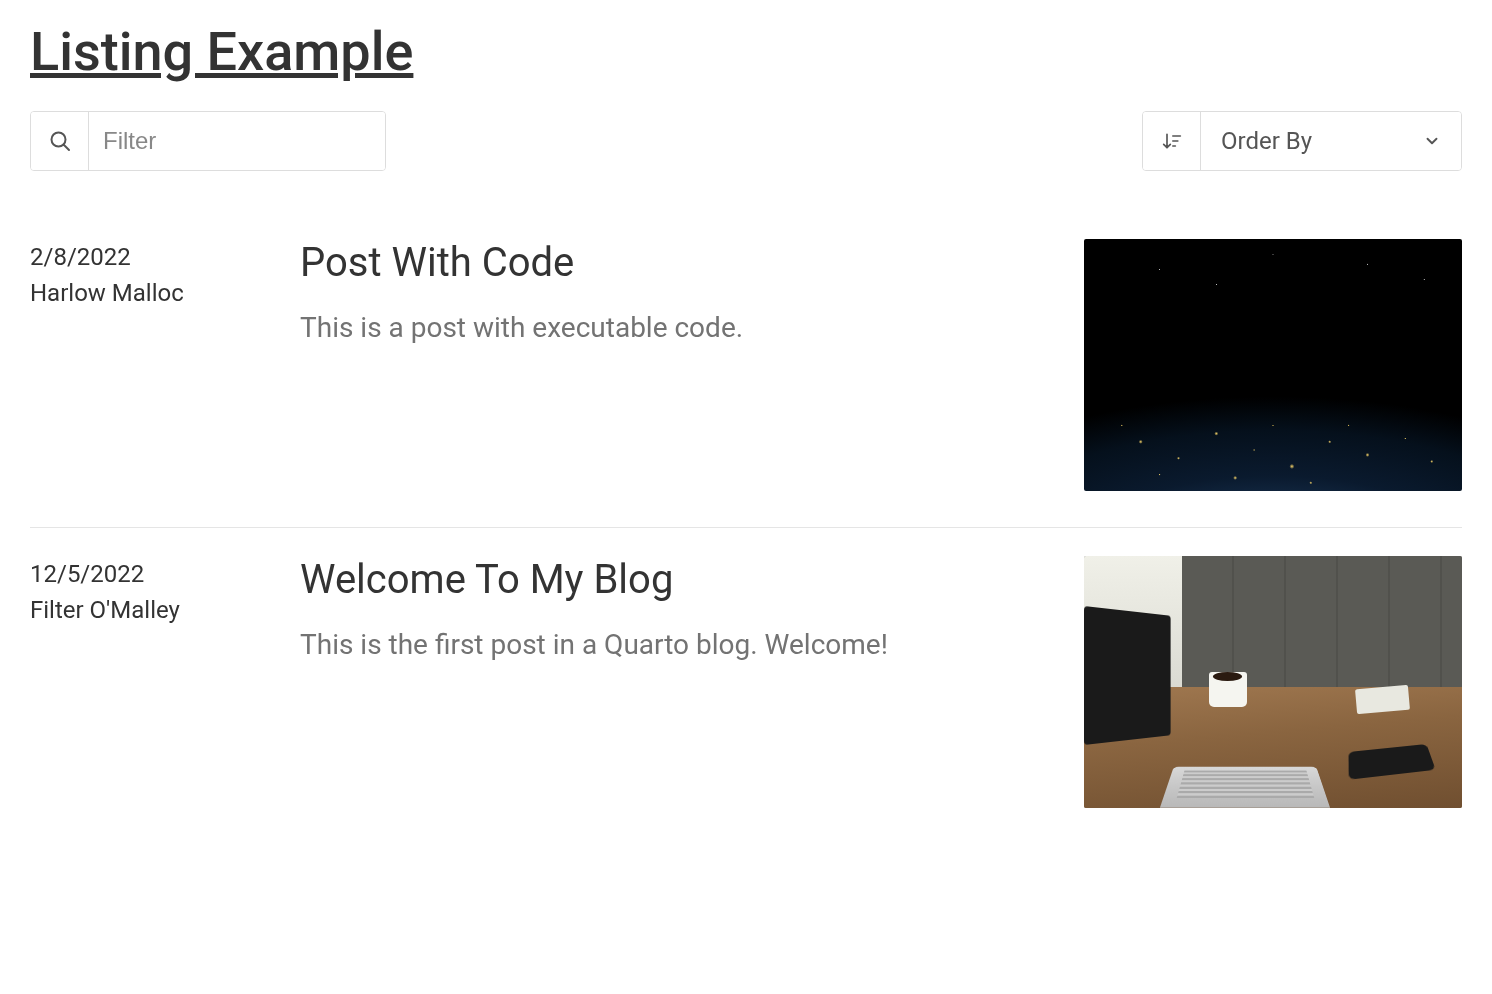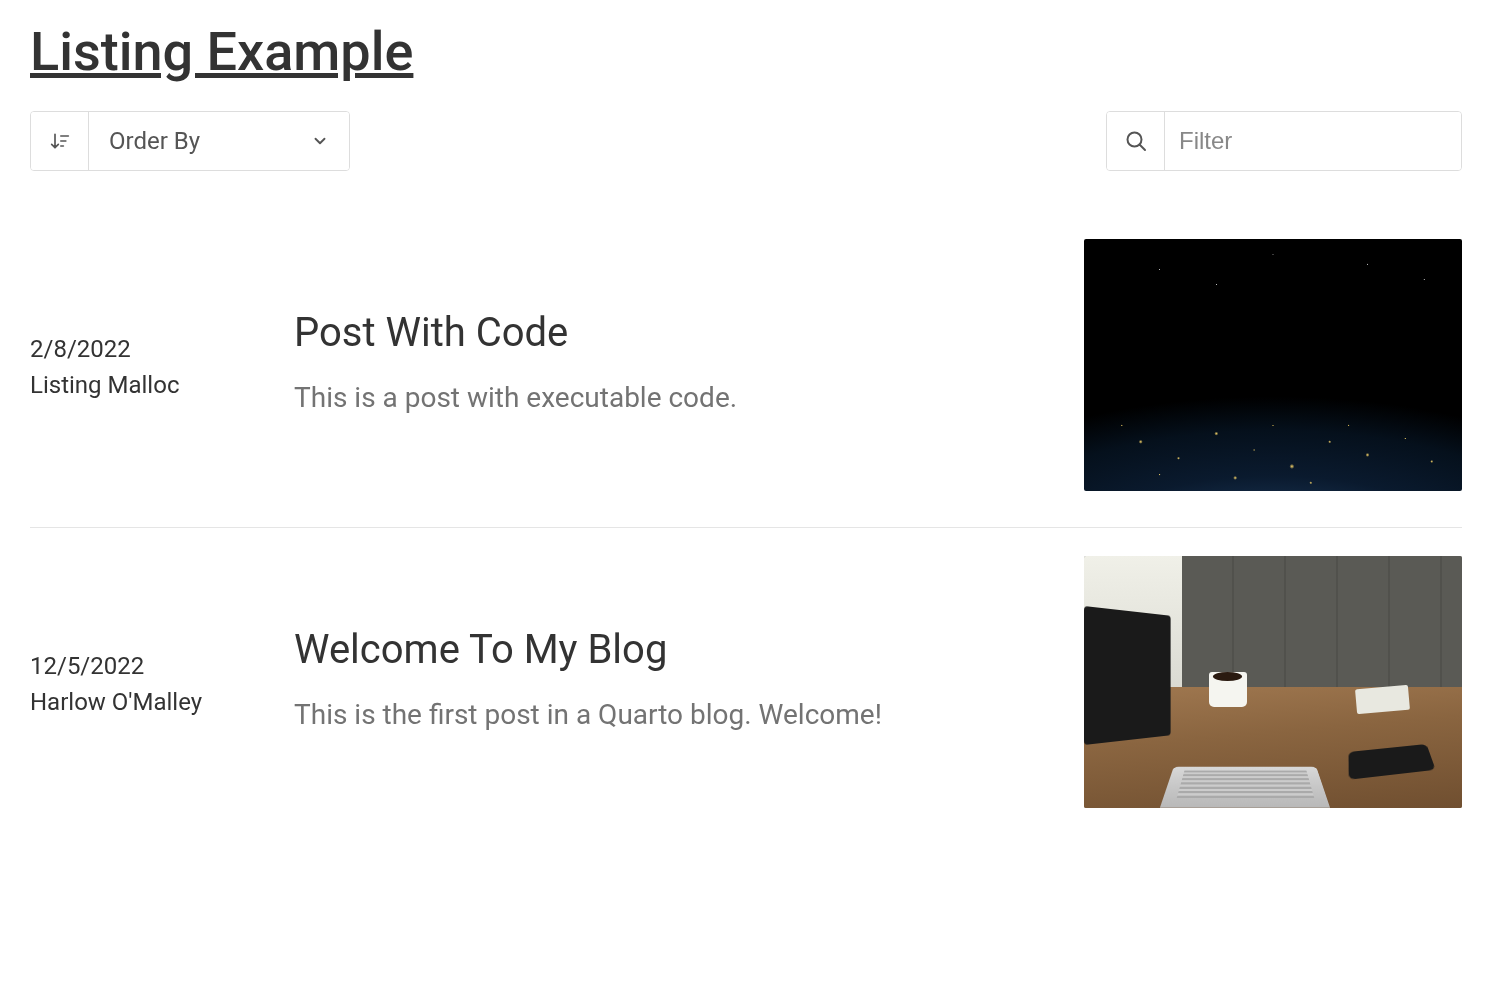--- a/index.html
+++ b/index.html
@@ -70,22 +70,21 @@
       color: #888;
     }
     .post-list {
       display: flex;
       flex-direction: column;
     }
     .post-item {
       display: flex;
       padding: 28px 0 36px 0;
       border-bottom: 1px solid #e5e5e5;
-      gap: 14px;
-      align-items: center;
+      gap: 20px;
     }
     .post-item:last-child {
       border-bottom: none;
     }
     .post-meta {
       width: 250px;
       flex-shrink: 0;
       padding-top: 4px;
     }
     .post-date {
@@ -275,68 +274,68 @@
     }
   </style>
 </head>
 <body>
 
 <h1 class="page-title">Listing Example</h1>
 
 <div class="controls">
   <div class="control-group">
     <div class="icon-cell">
+      <svg width="24" height="24" viewBox="0 0 24 24" fill="none" stroke="#555" stroke-width="2" stroke-linecap="round">
+        <circle cx="10.5" cy="10.5" r="7"></circle>
+        <line x1="21" y1="21" x2="15.5" y2="15.5"></line>
+      </svg>
+    </div>
+    <div class="filter-input-wrap">
+      <input class="filter-input" type="text" placeholder="Filter" style="">
+    </div>
+  </div>
+
+  <div class="control-group">
+    <div class="icon-cell">
       <svg width="20" height="20" viewBox="0 0 24 24" fill="none" stroke="#555" stroke-width="2" stroke-linecap="round">
         <path d="M6 4 L6 20 M6 20 L2 16 M6 20 L10 16"></path>
         <line x1="13" y1="6" x2="22" y2="6"></line>
         <line x1="13" y1="12" x2="19" y2="12"></line>
         <line x1="13" y1="18" x2="16" y2="18"></line>
       </svg>
     </div>
     <div class="order-select">
       <span>Order By</span>
       <svg width="18" height="18" viewBox="0 0 24 24" fill="none" stroke="#555" stroke-width="2.5" stroke-linecap="round" stroke-linejoin="round">
         <polyline points="6 9 12 15 18 9"></polyline>
       </svg>
     </div>
   </div>
-
-  <div class="control-group">
-    <div class="icon-cell">
-      <svg width="24" height="24" viewBox="0 0 24 24" fill="none" stroke="#555" stroke-width="2" stroke-linecap="round">
-        <circle cx="10.5" cy="10.5" r="7"></circle>
-        <line x1="21" y1="21" x2="15.5" y2="15.5"></line>
-      </svg>
-    </div>
-    <div class="filter-input-wrap">
-      <input class="filter-input" type="text" placeholder="Filter" style="">
-    </div>
-  </div>
 </div>
 
 <div class="post-list">
 
   <div class="post-item">
     <div class="post-meta">
       <div class="post-date">2/8/2022</div>
-      <div class="post-author">Listing Malloc</div>
+      <div class="post-author">Harlow Malloc</div>
     </div>
     <div class="post-body">
       <h2 class="post-title">Post With Code</h2>
       <p class="post-desc">This is a post with executable code.</p>
     </div>
     <div class="post-thumb">
       <div class="thumb-earth"></div>
     </div>
   </div>
 
   <div class="post-item">
     <div class="post-meta">
       <div class="post-date">12/5/2022</div>
-      <div class="post-author">Harlow O'Malley</div>
+      <div class="post-author">Filter O'Malley</div>
     </div>
     <div class="post-body">
       <h2 class="post-title">Welcome To My Blog</h2>
       <p class="post-desc">This is the first post in a Quarto blog. Welcome!</p>
     </div>
     <div class="post-thumb">
       <div class="thumb-desk">
         <div class="desk-window"></div>
         <div class="desk-wall"></div>
         <div class="desk-surface"></div>

